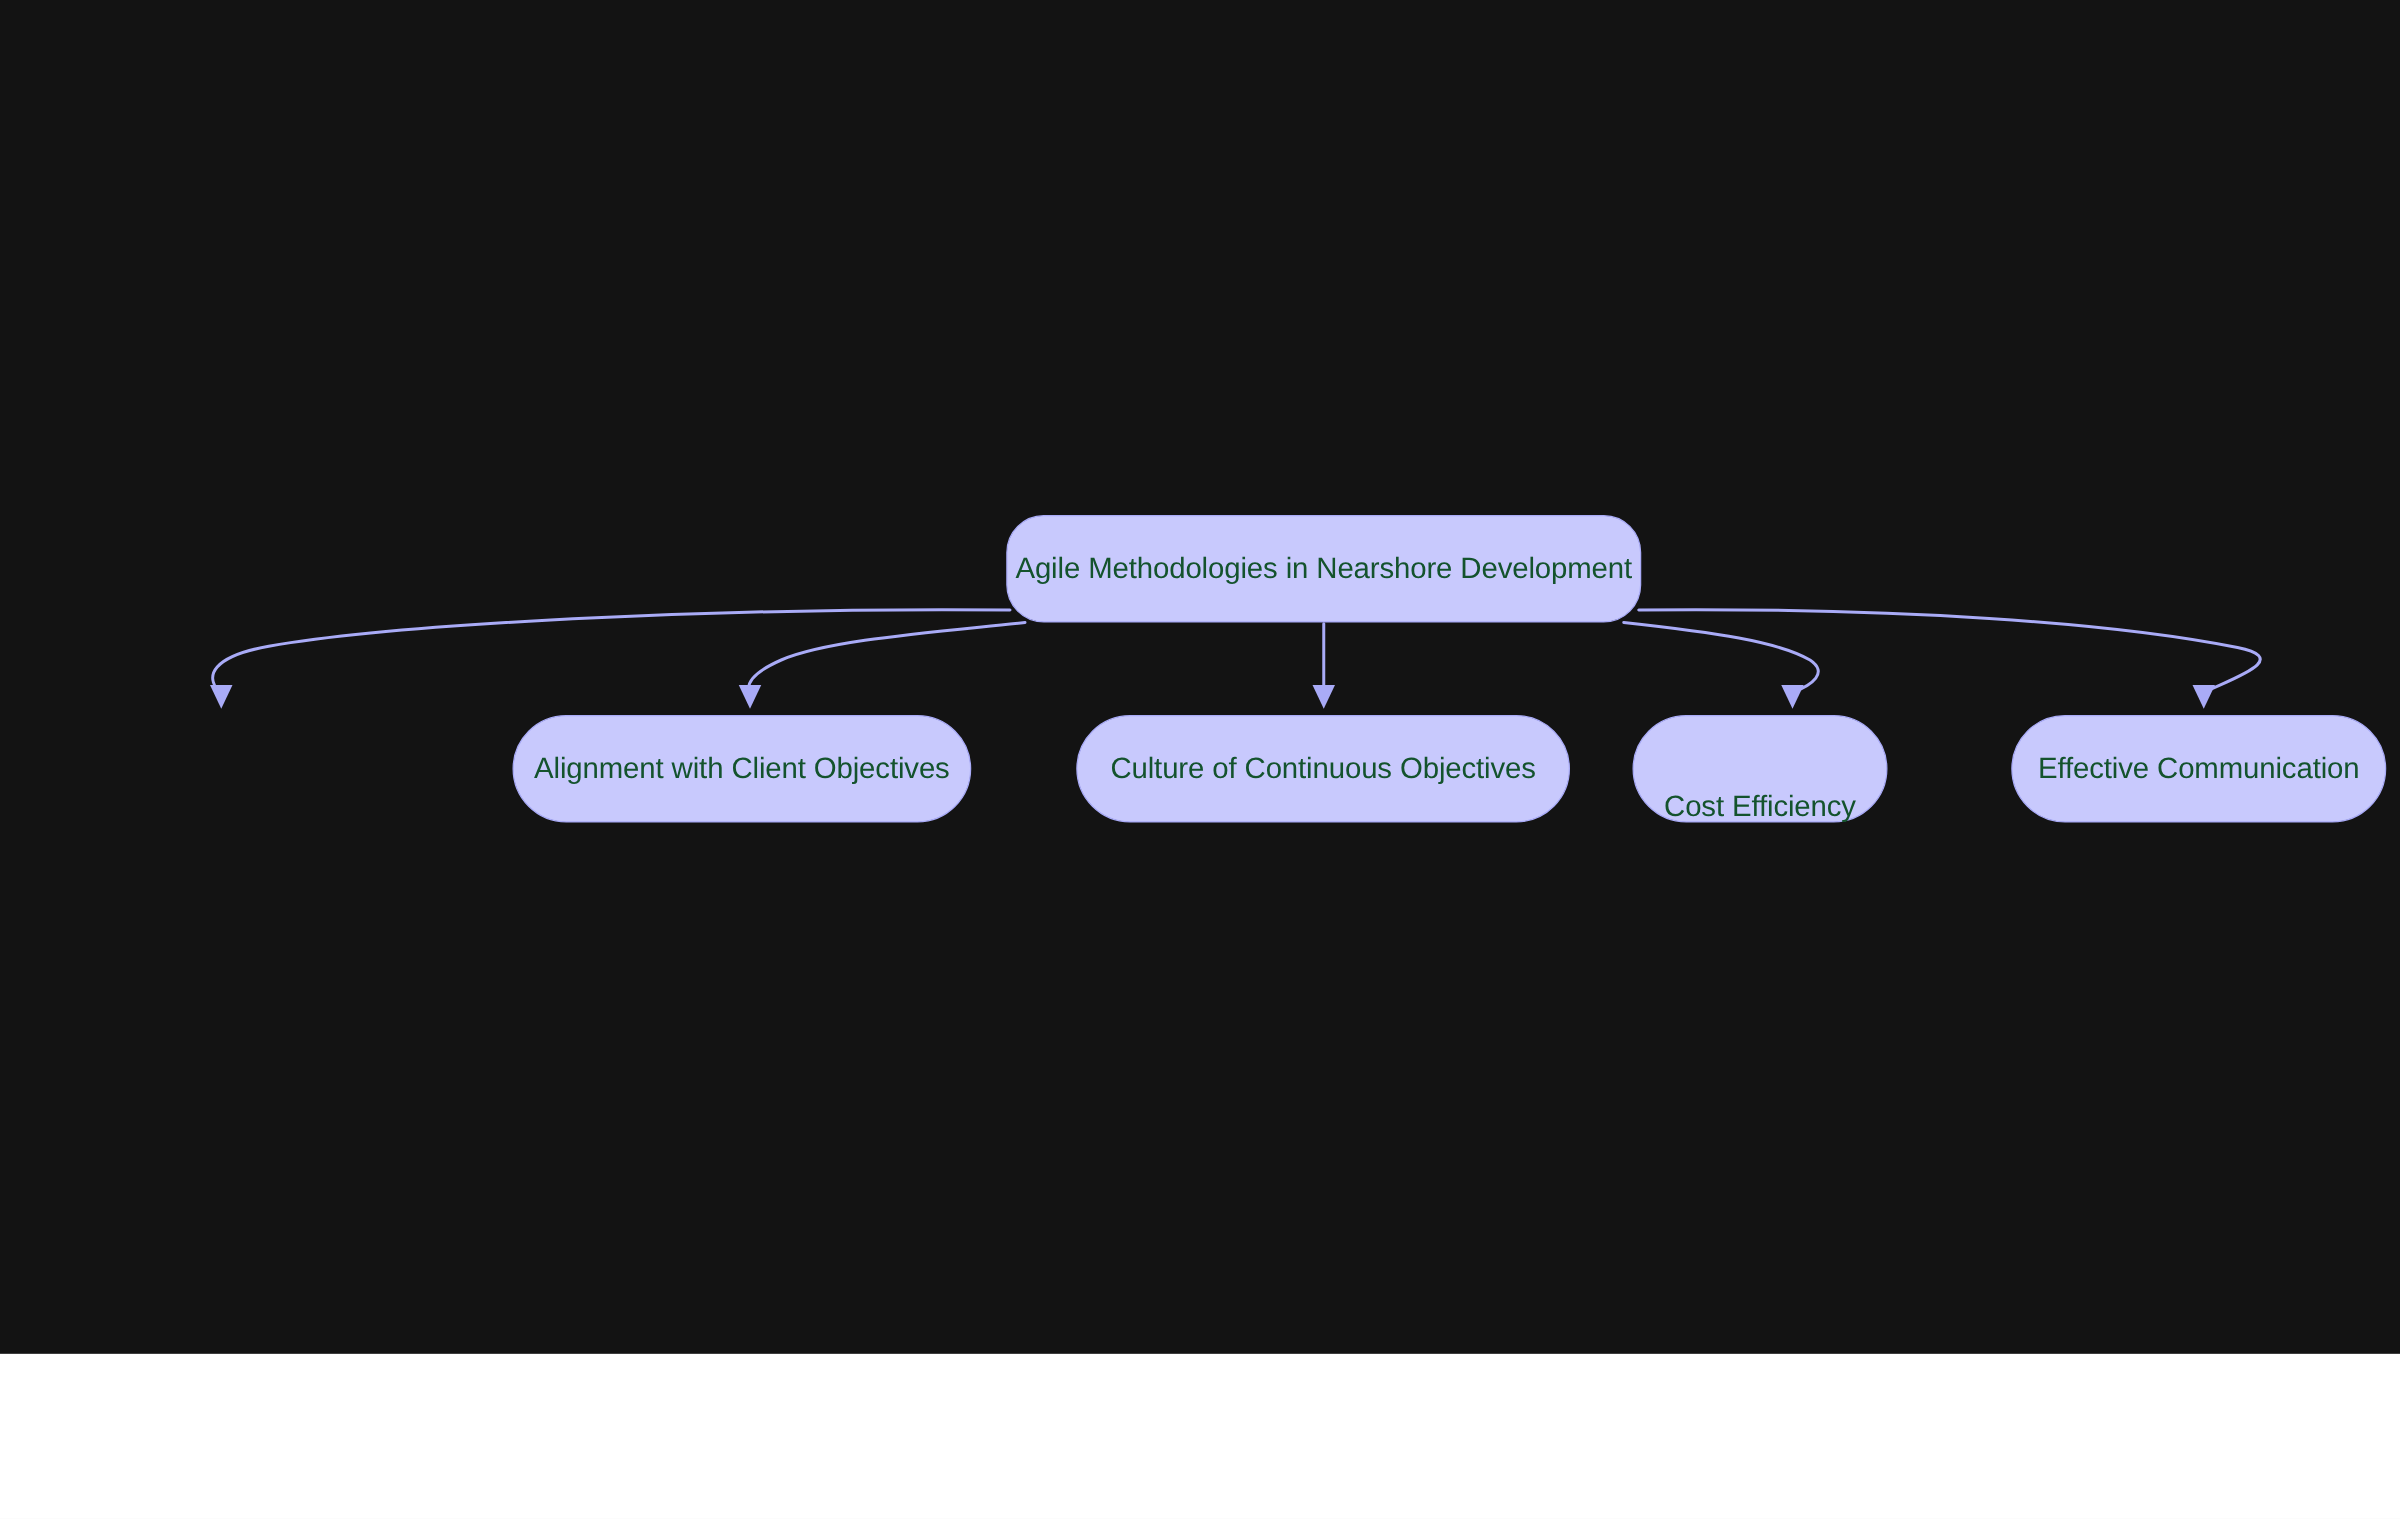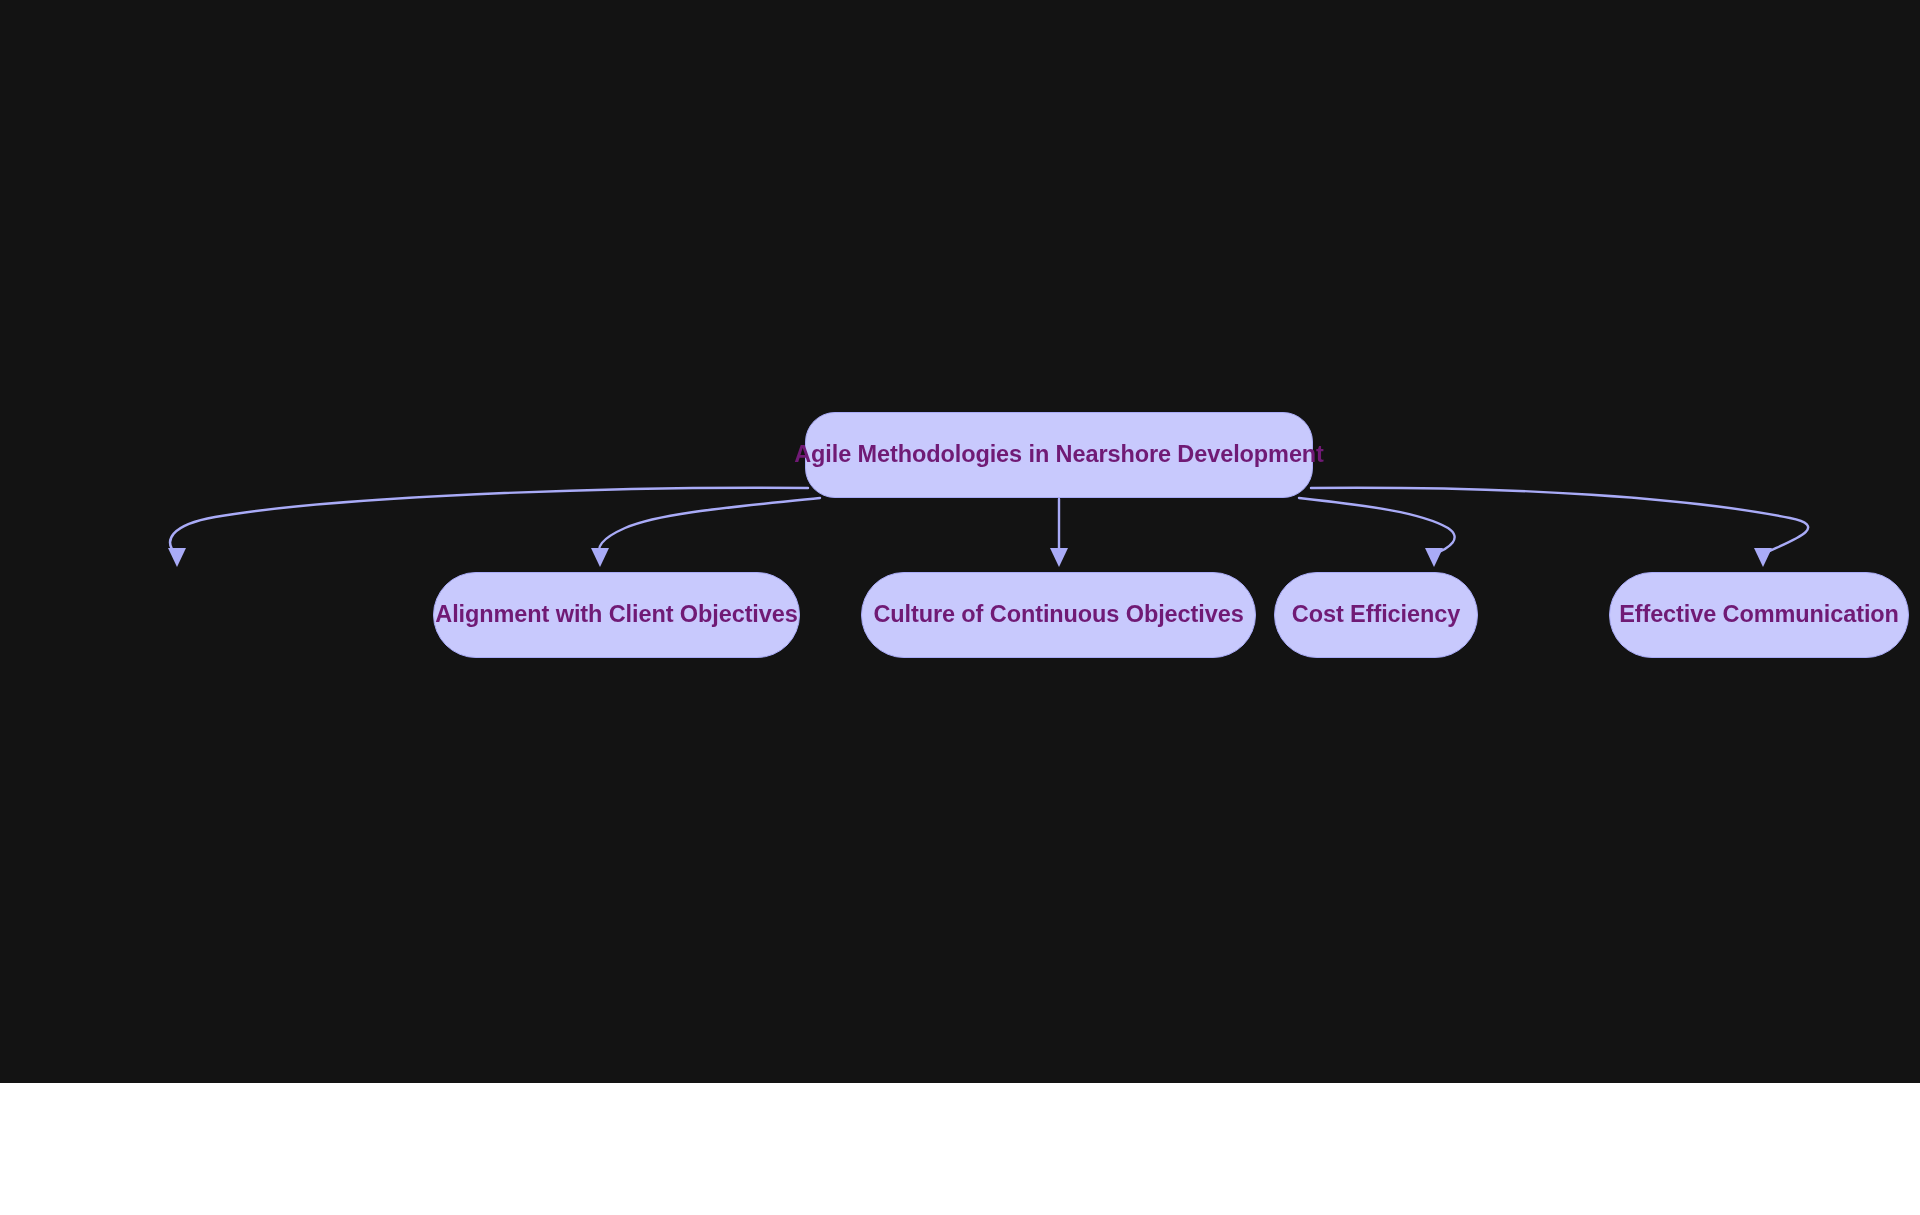--- a/index.html
+++ b/index.html
@@ -37,41 +37,41 @@
     align-items: center;
     justify-content: center;
     background: #c8c9fd;
     border: 1.4px solid #a9abf7;
     border-radius: 999px;
     white-space: nowrap;
     z-index: 5;
   }
 
   .node-label {
-    color: #701a75;
+    color: #14532d;
     font-size: 23.5px;
-    font-weight: 700;
+    font-weight: 400;
     letter-spacing: -0.1px;
     line-height: 1;
   }
 
   .node.root {
     left: 805px;
     top: 412px;
     width: 508px;
     height: 86px;
     border-radius: 30px;
   }
 
   .node.leaf { top: 572px; height: 86px; }
 
   .node.leaf-0 { left:  12px; width: 328px; }
-  .node.leaf-1 { left: 433px; width: 367px; }
+  .node.leaf-1 { left: 410px; width: 367px; }
   .node.leaf-2 { left: 861px; width: 395px; }
-  .node.leaf-3 { left: 1274px; width: 204px; }
+  .node.leaf-3 { left: 1306px; width: 204px; align-items: flex-end; }
   .node.leaf-4 { left: 1609px; width: 300px; justify-content: center; }
 
   
   #footer {
     position: absolute;
     left: 0;
     top: 1083px;
     width: 1920px;
     height: 132px;
     background: #ffffff;

